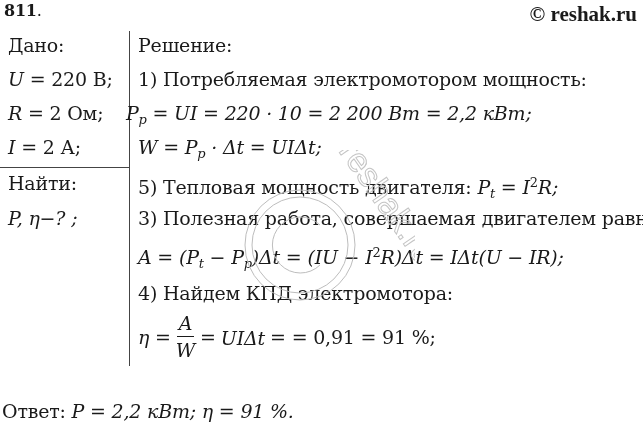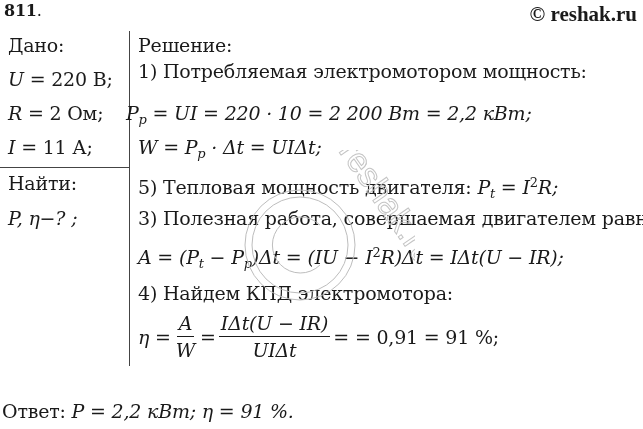--- a/index.html
+++ b/index.html
@@ -24,43 +24,42 @@
 
 <div class="abs num txt"><span>811</span><span style="font-weight:normal">.</span></div>
 <div class="abs copyright">© reshak.ru</div>
 
 <div class="vline"></div>
 <div class="hline"></div>
 
 <div class="abs txt" style="left:8px; top:34px">Дано:</div>
 <div class="abs txt" style="left:8px; top:68px"><i>U</i><span> = 220 В;</span></div>
 <div class="abs txt" style="left:8px; top:102px"><i>R</i><span> = 2 Ом;</span></div>
-<div class="abs txt" style="left:8px; top:136px"><i>I</i><span> = 11 А;</span></div>
+<div class="abs txt" style="left:8px; top:136px"><i>I</i><span> = 2 А;</span></div>
 
 <div class="abs txt" style="left:8px; top:172px">Найти:</div>
 <div class="abs txt" style="left:8px; top:207px"><i>P, η−? ;</i></div>
 
 <div class="abs txt" style="left:138px; top:34px">Решение:</div>
-<div class="abs txt" style="left:138px; top:60px">1) Потребляемая электромотором мощность:</div>
+<div class="abs txt" style="left:138px; top:68px">1) Потребляемая электромотором мощность:</div>
 <div class="abs txt" style="left:126px; top:102px"><i>P</i><sub>p</sub><i> = UI = 220 · 10 = 2 200 Вт = 2,2 кВт;</i></div>
 <div class="abs txt" style="left:138px; top:136px"><i>W = P</i><sub>p</sub><i> · Δt = UIΔt;</i></div>
 <div class="abs txt" style="left:138px; top:172px"><span>5) Тепловая мощность двигателя: </span><i>P</i><sub>t</sub><i> = I</i><sup>2</sup><i>R;</i></div>
 <div class="abs txt" style="left:138px; top:207px">3) Полезная работа, совершаемая двигателем равна:</div>
 <div class="abs txt" style="left:138px; top:242px"><i>A = (P</i><sub>t</sub><i> − P</i><sub>p</sub><i>)Δt = (IU − I</i><sup>2</sup><i>R)Δt = IΔt(U − IR);</i></div>
 <div class="abs txt" style="left:138px; top:282px">4) Найдем КПД электромотора:</div>
 
 <div class="abs txt" style="left:138px; top:312px; display:flex; align-items:center">
   <i>η =</i>
   <span class="frac">
       <i class="top">A</i>
       <i class="bot">W</i>
     </span>
   <span>=</span>
   <span class="frac">
-      <i class="top">IΔt(U − IR)</i>
       <i class="bot">UIΔt</i>
     </span>
   <span>=</span>
   <span class="frac">
     </span>
   <span>= 0,91 = 91 %;</span>
 </div>
 
 <div class="abs txt" style="left:2px; top:400px"><span>Ответ: </span><i>P = 2,2 кВт; η = 91 %.</i></div>
 

